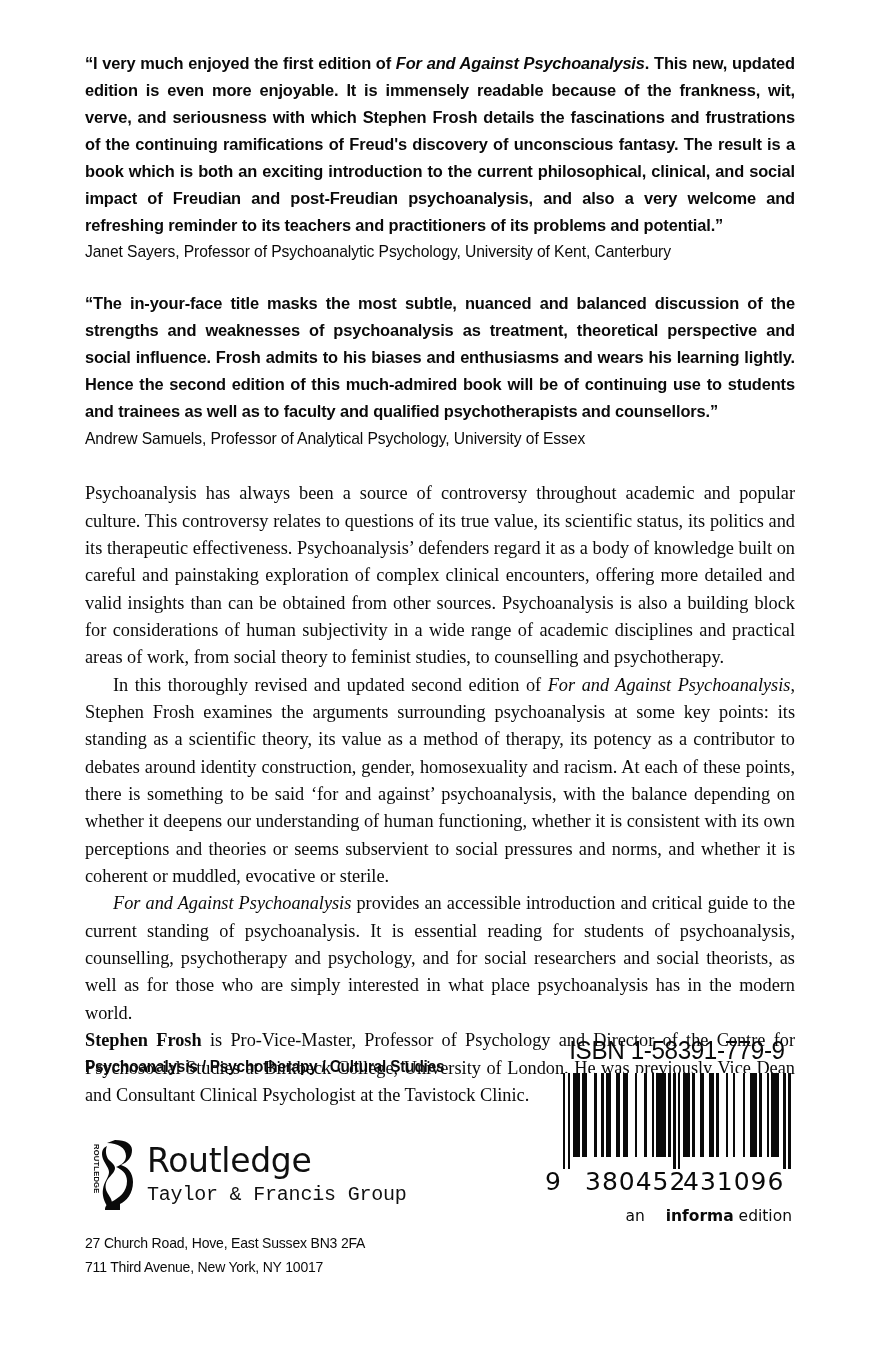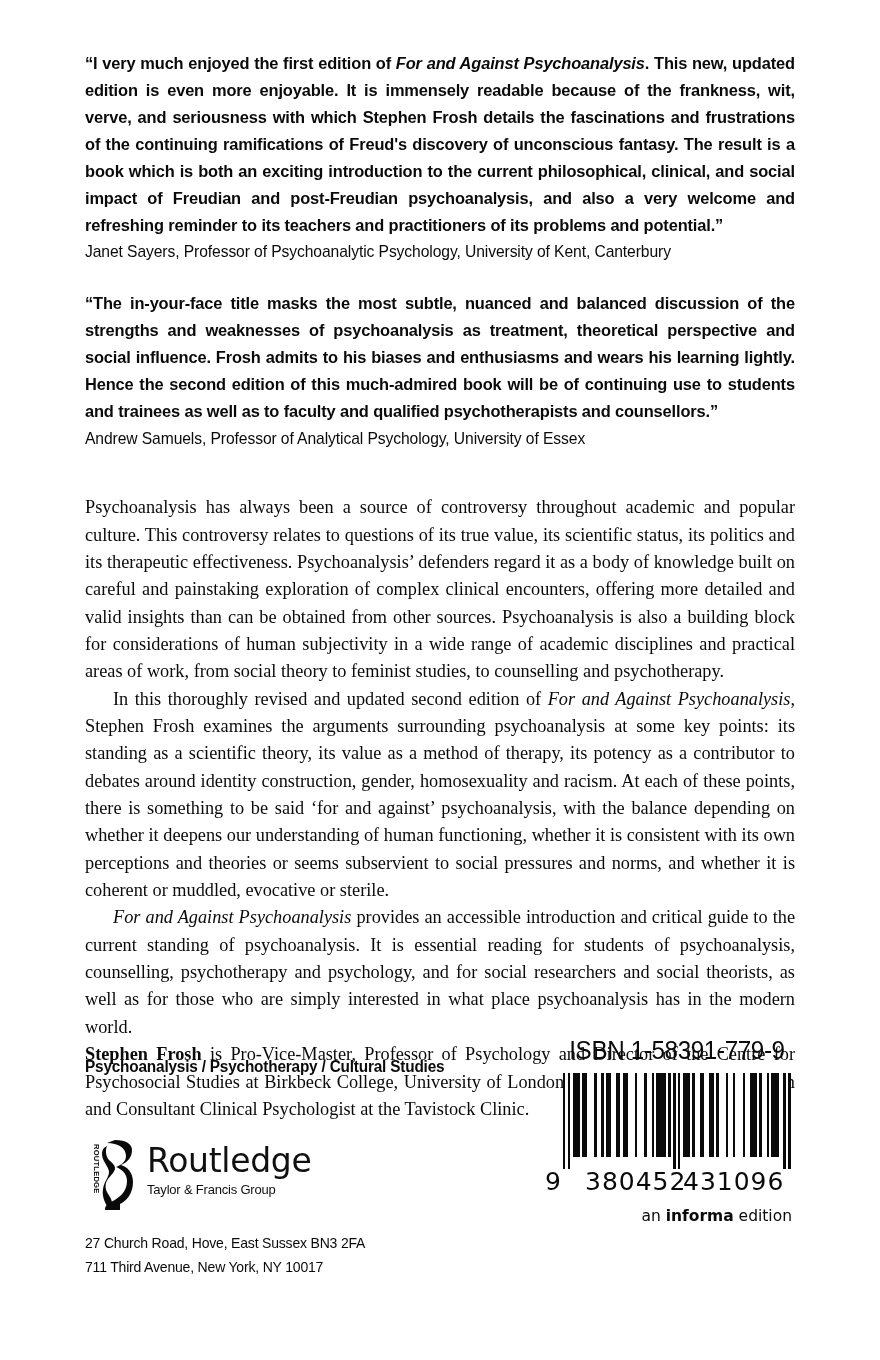--- a/index.html
+++ b/index.html
@@ -55,21 +55,21 @@
     width: 104.7%;
   }
 
   .quote-block.second {
     margin-top: 26px;
     margin-bottom: 0;
   }
 
   
   .blurb {
-    margin-top: 44px;
+    margin-top: 30px;
   }
   .blurb p {
     font-family: "Liberation Serif", serif;
     font-size: 18.3px;
     line-height: 1.495;
     text-align: justify;
     text-justify: inter-word;
     margin: 0;
     hyphens: manual;
   }
@@ -118,22 +118,22 @@
   }
   .logo-routledge {
     font-family: "DejaVu Sans", sans-serif;
     font-size: 33px;
     line-height: 1.0;
     letter-spacing: -0.3px;
     font-weight: 400;
     color: #101010;
   }
   .logo-tf {
-    font-family: Liberation Sans, sans-serif;
-    font-size: 13px;
+    font-family: Liberation Mono, monospace;
+    font-size: 20px;
     line-height: 1.25;
     letter-spacing: -0.2px;
     padding-top: 5px;
     color: #101010;
   }
   .logo-url {
     font-family: "DejaVu Sans", sans-serif;
     font-size: 16.5px;
     color: #101010;
     margin-left: 62px;
@@ -217,21 +217,21 @@
   }
 
   .informa {
     font-family: "DejaVu Sans", sans-serif;
     font-size: 15.5px;
     text-align: right;
     margin-top: 10px;
     width: 240px;
     color: #0a0a0a;
   }
-  .informa b { font-weight: bold; }
+  .informa b { font-weight: bold; margin-left: 16px; }
 </style>
 </head>
 <body>
 
 <div class="page">
 
   <div class="quote-block">
     <p class="quote-text"><span>“I very much enjoyed the first edition of </span><em>For and Against Psychoanalysis</em><span>. This new, updated edition is even more enjoyable. It is immensely readable because of the frankness, wit, verve, and seriousness with which Stephen Frosh details the fascinations and frustrations of the continuing ramifications of Freud's discovery of unconscious fantasy. The result is a book which is both an exciting introduction to the current philosophical, clinical, and social impact of Freudian and post-Freudian psychoanalysis, and also a very welcome and refreshing reminder to its teachers and practitioners of its problems and potential.”</span></p>
     <p class="quote-attrib">Janet Sayers, Professor of Psychoanalytic Psychology, University of Kent, Canterbury</p>
   </div>

